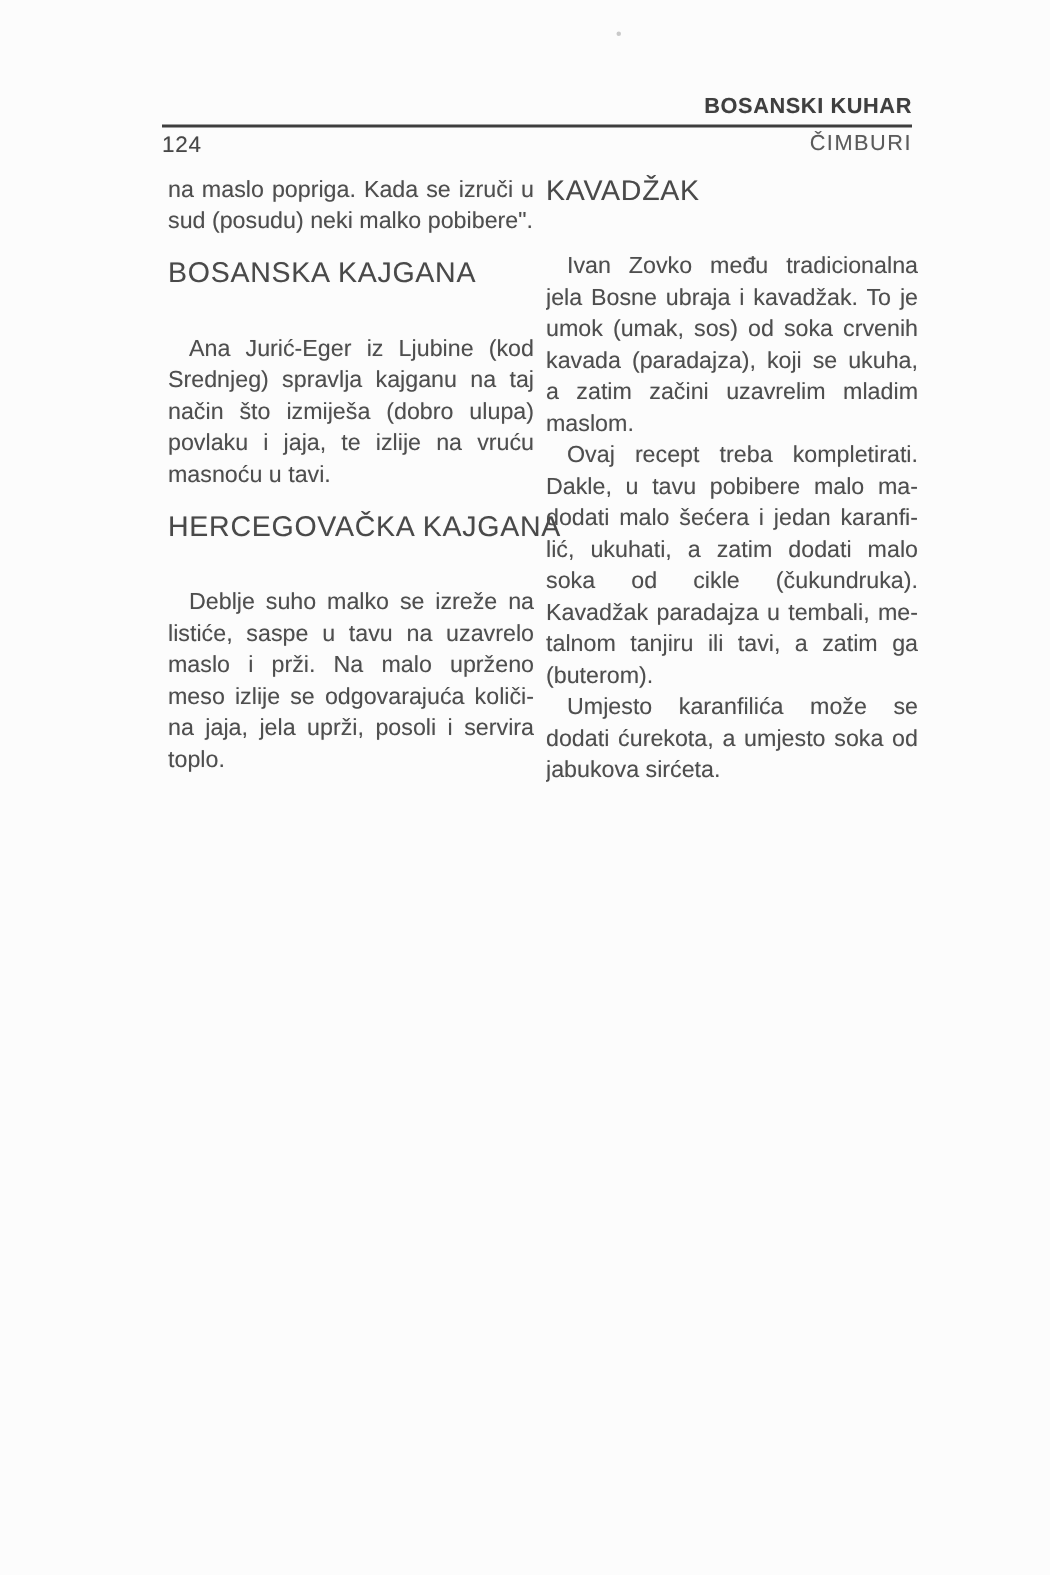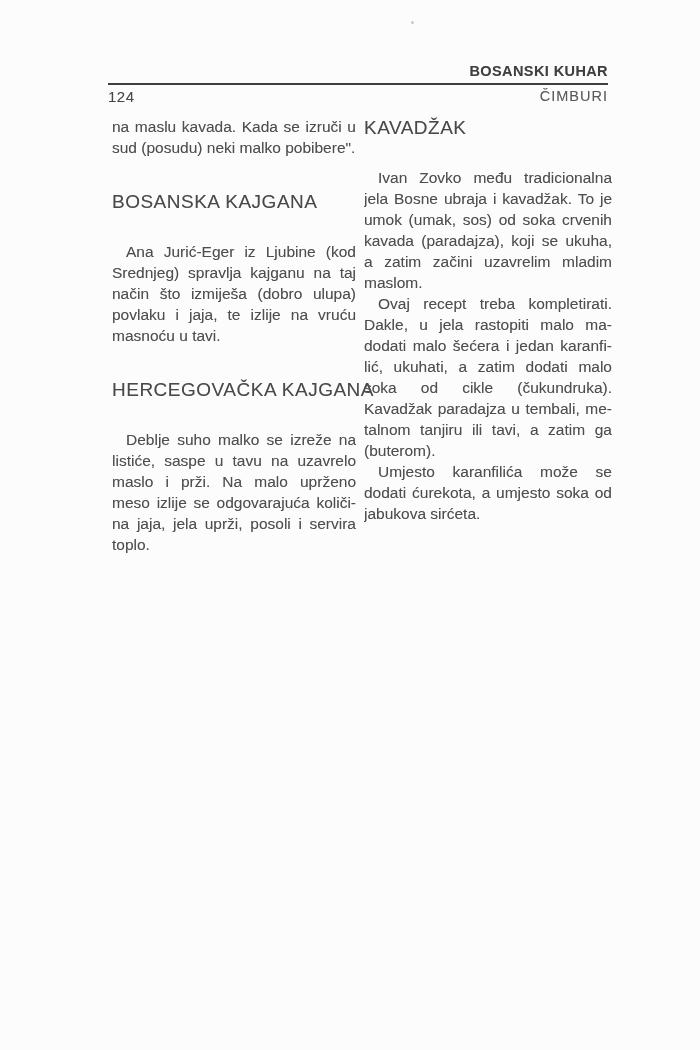--- a/index.html
+++ b/index.html
@@ -52,21 +52,21 @@
     text-shadow: 0 0 0.5px rgba(90,90,90,0.35);
   }
   .line.last { text-align: left; text-align-last: left; }
   .line.indent { text-indent: 14px; }
 
   .heading {
     font-size: 19px;
     line-height: 24px;
     letter-spacing: 0.5px;
     color: #494949;
-    margin-top: 32px;
+    margin-top: 13px;
     text-shadow: 0 0 0.5px rgba(90,90,90,0.35);
     white-space: nowrap;
   }
   .heading:first-child { margin-top: 0; }
   .heading + .para { margin-top: 27px; }
 
   
   .speckle {
     position: absolute; left: 411px; top: 21px;
     width: 3px; height: 3px; background: #c9c9c9; border-radius: 50%;
@@ -82,21 +82,21 @@
   <div class="header">
     <div class="book-title">BOSANSKI KUHAR</div>
     <div class="header-sub">
       <span class="page-number">124</span>
       <span class="chapter">ČIMBURI</span>
     </div>
   </div>
 
   <div class="col col-left">
       <div class="para">
-        <div class="line">na maslu kavada. Kada se izruči u</div>
+        <div class="line">na maslo popriga. Kada se izruči u</div>
         <div class="line last">sud (posudu) neki malko pobibere".</div>
       </div>
       <div class="heading">BOSANSKA KAJGANA</div>
       <div class="para">
         <div class="line indent">Ana Jurić-Eger iz Ljubine (kod</div>
         <div class="line">Srednjeg) spravlja kajganu na taj</div>
         <div class="line">način što izmiješa (dobro ulupa)</div>
         <div class="line">povlaku i jaja, te izlije na vruću</div>
         <div class="line last">masnoću u tavi.</div>
       </div>
@@ -116,21 +116,21 @@
       <div class="para">
         <div class="line indent">Ivan Zovko među tradicionalna</div>
         <div class="line">jela Bosne ubraja i kavadžak. To je</div>
         <div class="line">umok (umak, sos) od soka crvenih</div>
         <div class="line">kavada (paradajza), koji se ukuha,</div>
         <div class="line">a zatim začini uzavrelim mladim</div>
         <div class="line last">maslom.</div>
       </div>
       <div class="para">
         <div class="line indent">Ovaj recept treba kompletirati.</div>
-        <div class="line">Dakle, u jela rastopiti malo ma-</div>
+        <div class="line">Dakle, u tavu pobibere malo ma-</div>
         <div class="line">dodati malo šećera i jedan karanfi-</div>
         <div class="line">lić, ukuhati, a zatim dodati malo</div>
         <div class="line">soka od cikle (čukundruka).</div>
         <div class="line">Kavadžak paradajza u tembali, me-</div>
         <div class="line">talnom tanjiru ili tavi, a zatim ga</div>
         <div class="line last">(buterom).</div>
       </div>
       <div class="para">
         <div class="line indent">Umjesto karanfilića može se</div>
         <div class="line">dodati ćurekota, a umjesto soka od</div>

